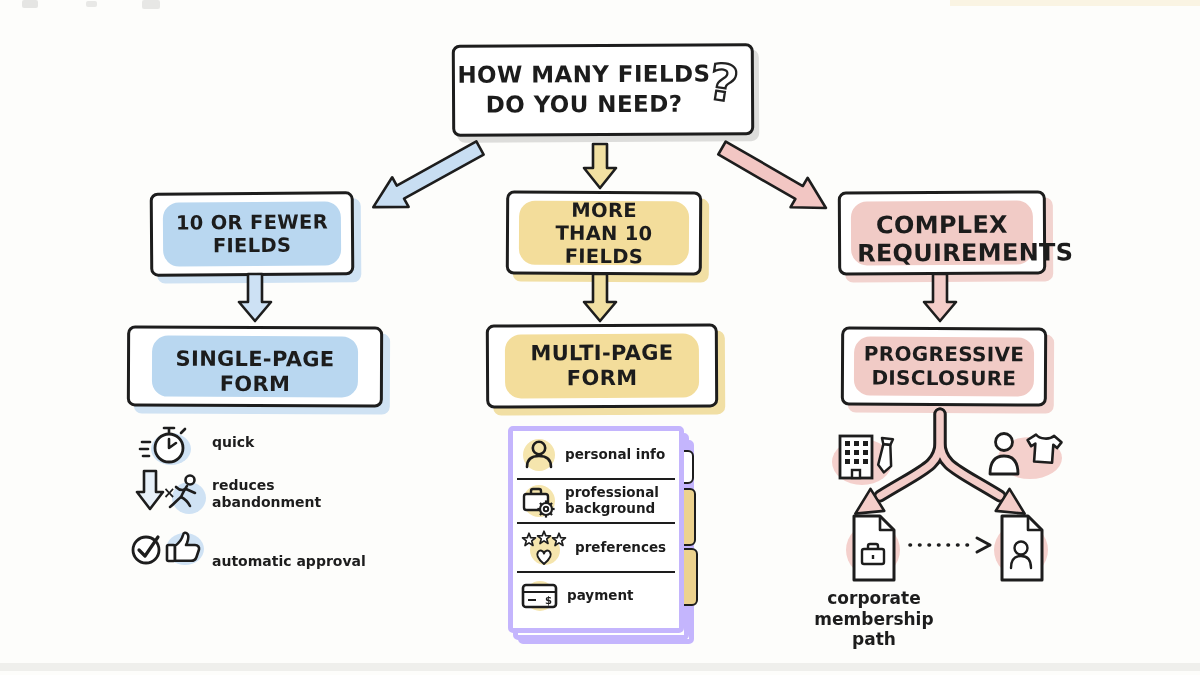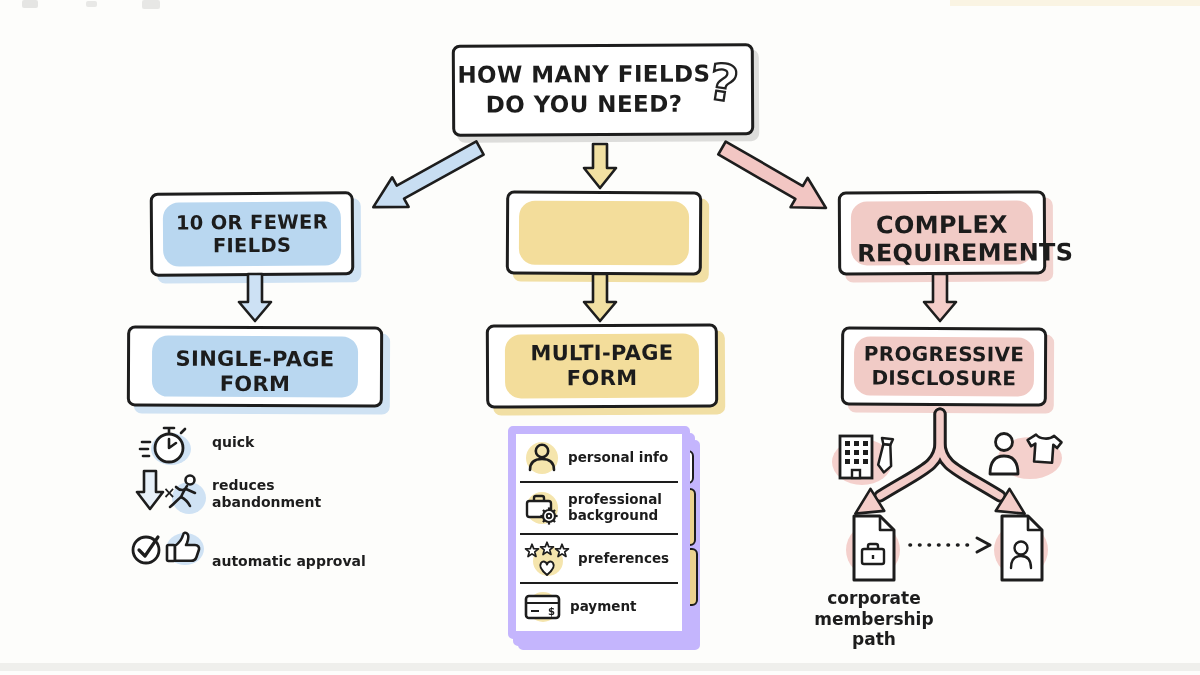--- a/index.html
+++ b/index.html
@@ -15,21 +15,21 @@
   
   .title-box{left:452px;top:44px;width:296px;height:86px;box-shadow:5px 6px 0 #dddddb;transform:rotate(-.3deg);}
   .title-text{font-size:23px;font-weight:bold;text-align:center;line-height:1.3;letter-spacing:.4px;
     padding-right:38px;position:relative;z-index:2;}
   .qmark{position:absolute;right:13px;top:12px;font-size:50px;font-weight:800;color:#ffffff;
     -webkit-text-stroke:2.3px #222;transform:rotate(9deg);z-index:3;line-height:1;}
   
   .sec-label{position:absolute;font-size:14px;font-weight:600;line-height:1.22;color:#1d1d1d;}
   .path-label{position:absolute;font-size:17px;font-weight:600;line-height:1.22;color:#1d1d1d;text-align:center;}
   
-  .sheet{position:absolute;background:#fff;border:8px solid #c4b5fd;border-radius:5px;}
+  .sheet{position:absolute;background:#fff;border:5px solid #c4b5fd;border-radius:5px;}
   .tab{position:absolute;border:2.5px solid #1d1d1d;border-radius:0 6px 6px 0;}
   .card-row{display:flex;align-items:center;gap:8px;padding:0 4px 0 8px;}
   .card-row-label{font-size:13.5px;font-weight:600;line-height:1.15;color:#1c1c1c;}
   .divider{height:0;border-top:2.2px solid #1d1d1d;margin:0 4px;}
   svg{display:block;overflow:visible;}
   .faint{pointer-events:none;}
 </style>
 </head>
 <body>
 
@@ -58,20 +58,21 @@
   <svg class="abs" style="left:712px;top:140px;" width="128" height="75" viewBox="0 0 128 75">
     <polygon points="0,-7.5 89,-7.5 89,-17 120,0 89,17 89,7.5 0,7.5" transform="translate(10,8) rotate(30)" fill="#f2c6c3" stroke="#1d1d1d" stroke-width="2.6" stroke-linejoin="round"></polygon>
   </svg>
 
   <div class="node" style="left:150px;top:192px;width:198px;height:78px;box-shadow:7px 7px 0 #cfe2f3;transform:rotate(-.4deg);">
     <div class="node-hl" style="background:#b9d7f0;"></div>
     <div class="node-label" style="font-size:19.5px;max-width:160px;">10 OR FEWER FIELDS</div>
   </div>
   <div class="node" style="left:506px;top:191px;width:190px;height:78px;box-shadow:7px 7px 0 #f1dfa4;transform:rotate(.3deg);">
     <div class="node-hl" style="background:#f3dd9b;"></div>
+    <div class="node-label" style="font-size:19.5px;max-width:130px;">MORE THAN 10 FIELDS</div>
   </div>
   <div class="node" style="left:838px;top:191px;width:202px;height:78px;box-shadow:7px 7px 0 #f2d3cf;transform:rotate(-.3deg);">
     <div class="node-hl" style="background:#f1cbc6;"></div>
     <div class="node-label" style="font-size:24px;max-width:170px;margin-top:12px;">COMPLEX REQUIREMENTS</div>
   </div>
 
   <svg class="abs" style="left:235px;top:273px;" width="40" height="50" viewBox="0 0 40 50">
     <polygon points="13,1 27,1 27,29 36,29 20,48 4,29 13,29" fill="#cde1f4" stroke="#1d1d1d" stroke-width="2.6" stroke-linejoin="round"></polygon>
   </svg>
   <svg class="abs" style="left:580px;top:273px;" width="40" height="50" viewBox="0 0 40 50">
@@ -140,21 +141,21 @@
       <div class="card-row" style="height:47px;">
         <svg width="36" height="36" viewBox="0 0 36 36">
           <circle cx="18" cy="18" r="16" fill="#f5e5ad"></circle>
           <circle cx="18" cy="11" r="6.2" fill="none" stroke="#1d1d1d" stroke-width="2.6"></circle>
           <path d="M6 30 C6 21.5 11 19 18 19 C25 19 30 21.5 30 30" fill="none" stroke="#1d1d1d" stroke-width="2.6" stroke-linecap="round"></path>
         </svg>
         <div class="card-row-label">personal info</div>
       </div>
       <div class="divider"></div>
 
-      <div class="card-row" style="height:50px;">
+      <div class="card-row" style="height:42px;">
         <svg width="36" height="36" viewBox="0 0 36 36">
           <circle cx="18" cy="18" r="16" fill="#f5e5ad"></circle>
           <rect x="3" y="11" width="24" height="16" rx="2.5" fill="#fff" stroke="#1d1d1d" stroke-width="2.4"></rect>
           <path d="M10 11 V8 C10 6.8 11 6 12 6 H18 C19 6 20 6.8 20 8 V11" fill="none" stroke="#1d1d1d" stroke-width="2.4"></path>
           <g transform="translate(25,26)">
             <line x1="5.6" y1="0" x2="8.6" y2="0" stroke="#1d1d1d" stroke-width="2.2"></line>
             <line x1="3.96" y1="3.96" x2="6.08" y2="6.08" stroke="#1d1d1d" stroke-width="2.2"></line>
             <line x1="0" y1="5.6" x2="0" y2="8.6" stroke="#1d1d1d" stroke-width="2.2"></line>
             <line x1="-3.96" y1="3.96" x2="-6.08" y2="6.08" stroke="#1d1d1d" stroke-width="2.2"></line>
             <line x1="-5.6" y1="0" x2="-8.6" y2="0" stroke="#1d1d1d" stroke-width="2.2"></line>

